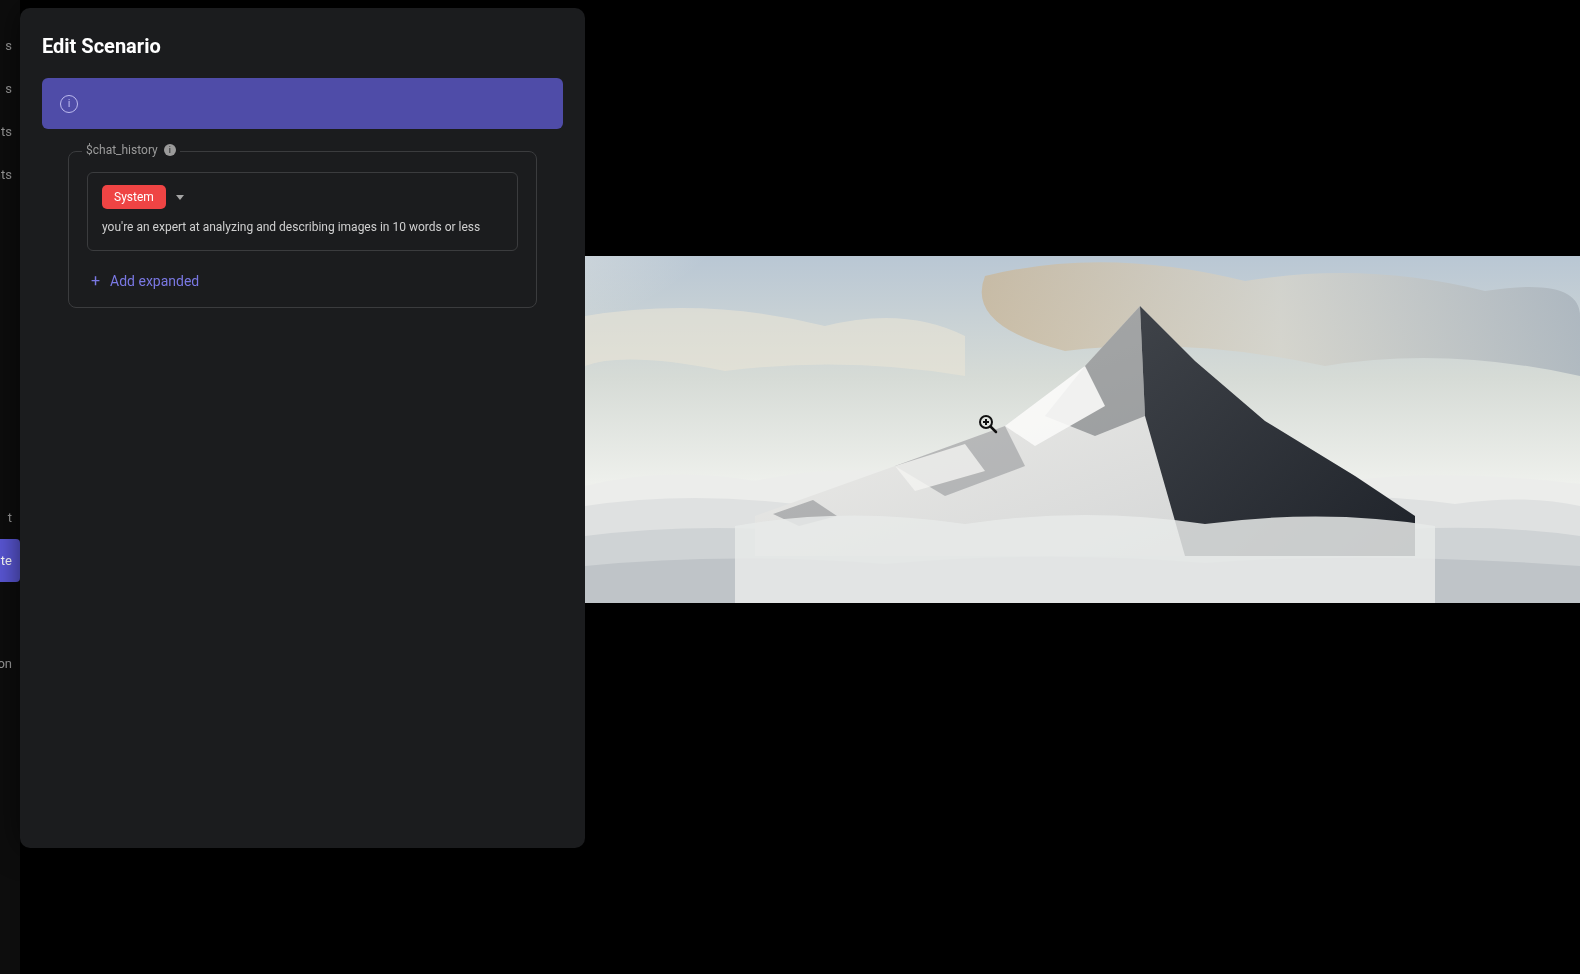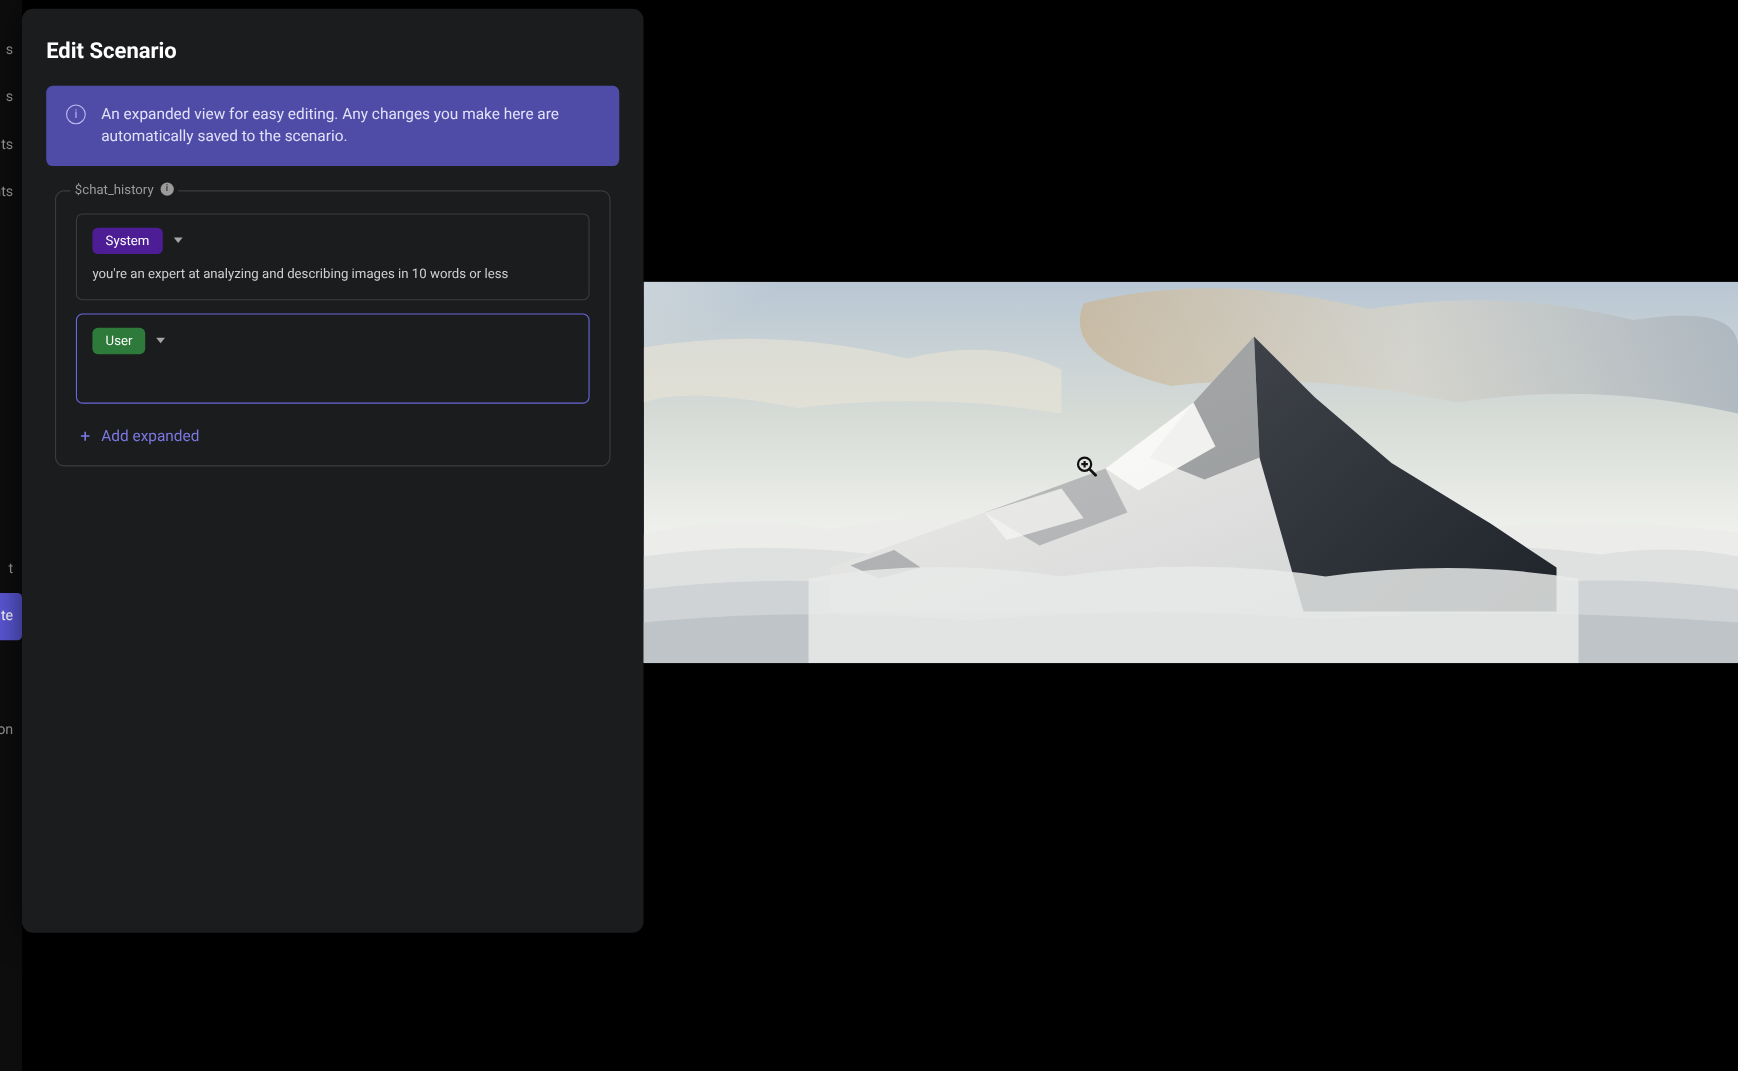--- a/index.html
+++ b/index.html
@@ -86,21 +86,21 @@
     font-size: 11px;
     color: #bdbbef;
     margin-top: 1px;
   }
   .section-label {
     color: #c0c0c0;
     font-size: 14px;
     padding: 0 30px 14px 30px;
   }
   .chat-box {
-    margin: 0 30px;
+    margin: 0 48px;
     position: relative;
   }
   .chat-legend {
     position: absolute;
     top: -8px;
     left: 14px;
     background: #1b1c1e;
     color: #9b9b9b;
     font-size: 12px;
     padding: 0 4px;
@@ -139,21 +139,21 @@
     gap: 10px;
     margin-bottom: 10px;
   }
   .role-badge {
     display: inline-block;
     font-size: 12px;
     padding: 5px 12px;
     border-radius: 5px;
     color: #fff;
   }
-  .role-system { background: #4c1d95; }
+  .role-system { background: #ef4444; }
   .role-user { background: #2e7a3a; }
   .caret {
     width: 0; height: 0;
     border-left: 4px solid transparent;
     border-right: 4px solid transparent;
     border-top: 5px solid #a5a5a5;
   }
   .msg-text {
     color: #d0d0d0;
     font-size: 12px;
@@ -211,46 +211,38 @@
     <div style="height:60px"></div>
     <div class="sidebar-item">ion</div>
   </div>
 </div>
 
 <div class="panel">
   <div class="panel-title">Edit Scenario</div>
 
   <div class="info-banner">
     <span class="info-icon">i</span>
-    <span>An expanded view for easy editing. Any changes you make here are automatically saved to the scenario.</span>
   </div>
 
 
   <div class="chat-box">
     <div class="chat-legend">
       <span>$chat_history</span>
       <span class="help-dot">i</span>
     </div>
     <div class="chat-fieldset">
 
       <div class="msg">
         <div class="msg-head">
           <span class="role-badge role-system">System</span>
           <span class="caret"></span>
         </div>
         <div class="msg-text">you're an expert at analyzing and describing images in 10 words or less</div>
       </div>
 
-      <div class="msg active">
-        <div class="msg-head">
-          <span class="role-badge role-user">User</span>
-          <span class="caret"></span>
-        </div>
-        <div class="msg-text empty"></div>
-      </div>
 
       <div class="add-msg">
         <span class="plus">+</span>
         <span>Add expanded</span>
       </div>
 
     </div>
   </div>
 </div>
 

